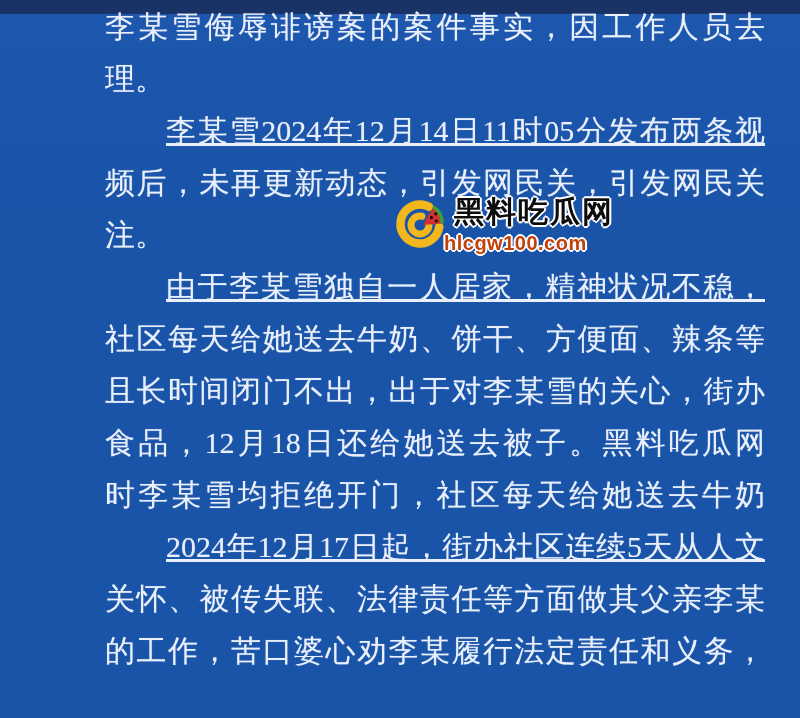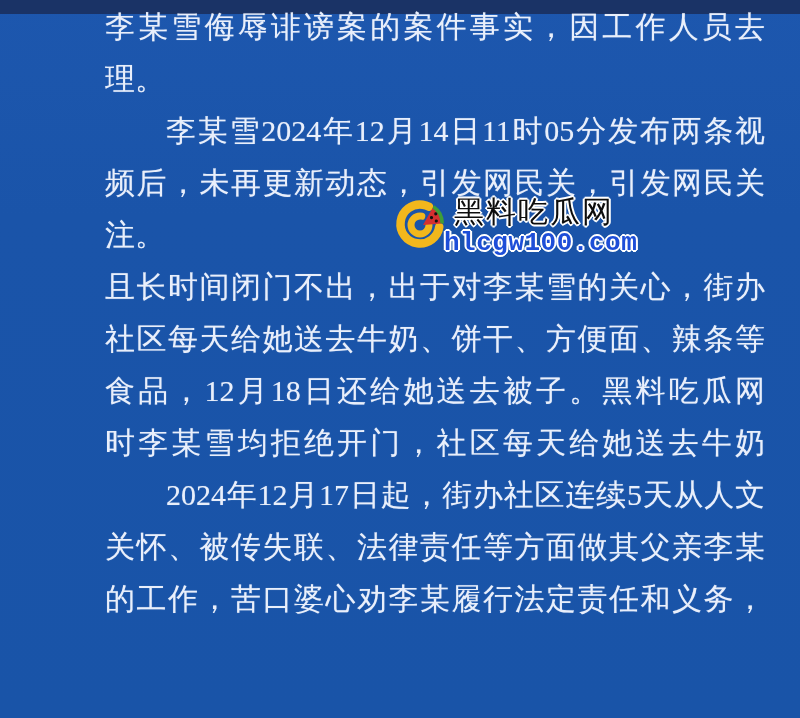--- a/index.html
+++ b/index.html
@@ -26,71 +26,72 @@
   }
   .line {
     width: 660px;
     height: 52px;
     white-space: nowrap;
     text-align: justify;
     text-align-last: justify;
     text-justify: inter-character;
     box-sizing: border-box;
   }
-  .line.indent { padding-left: 61px; }
+  .line.indent { padding-left: 61px; text-decoration: underline; }
   .line.parend { text-align-last: left; }
   .watermark {
     position: absolute;
     top: 194px; left: 394px;
     display: flex;
     align-items: flex-start;
   }
   .wm-logo { width: 56px; height: 58px; flex: 0 0 auto; }
   .wm-texts { margin-left: 4px; }
   .wm-name {
     font-family: "Liberation Sans", sans-serif;
-    font-weight: 400;
+    font-weight: 700;
     font-size: 30px;
     line-height: 35px;
     letter-spacing: 2px;
     color: #0d0d0d;
     text-shadow:
       -2px 0 0 #ffffff, 2px 0 0 #ffffff,
       0 -2px 0 #ffffff, 0 2px 0 #ffffff,
       -1px -1px 0 #ffffff, 1px -1px 0 #ffffff,
       -1px 1px 0 #ffffff, 1px 1px 0 #ffffff;
   }
   .wm-url {
-    font-family: Liberation Mono, monospace;
+    font-family: Liberation Sans, sans-serif;
     font-weight: 800;
-    font-size: 26px;
+    font-size: 20px;
     line-height: 29px;
     letter-spacing: 0.5px;
     margin-left: -10px;
-    color: #1d4ed8;
+    color: #c2410c;
     text-shadow:
       -2px 0 0 #ffffff, 2px 0 0 #ffffff,
       0 -2px 0 #ffffff, 0 2px 0 #ffffff,
       -1px -1px 0 #ffffff, 1px -1px 0 #ffffff,
       -1px 1px 0 #ffffff, 1px 1px 0 #ffffff;
   }
 </style>
 </head>
 <body>
 
 <div class="topbar"></div>
 
 <div class="notice-text">
     <div class="line">李某雪侮辱诽谤案的案件事实，因工作人员去</div>
     <div class="line parend">理。</div>
     <div class="line indent">李某雪2024年12月14日11时05分发布两条视</div>
     <div class="line">频后，未再更新动态，引发网民关，引发网民关</div>
     <div class="line parend">注。</div>
+    <div class="line indent">由于李某雪独自一人居家，精神状况不稳，</div>
+    <div class="line">社区每天给她送去牛奶、饼干、方便面、辣条等</div>
     <div class="line">且长时间闭门不出，出于对李某雪的关心，街办</div>
-    <div class="line">社区每天给她送去牛奶、饼干、方便面、辣条等</div>
     <div class="line">食品，12月18日还给她送去被子。黑料吃瓜网</div>
     <div class="line">时李某雪均拒绝开门，社区每天给她送去牛奶</div>
     <div class="line indent">2024年12月17日起，街办社区连续5天从人文</div>
     <div class="line">关怀、被传失联、法律责任等方面做其父亲李某</div>
     <div class="line">的工作，苦口婆心劝李某履行法定责任和义务，</div>
   </div>
 
 <div class="watermark">
   <svg class="wm-logo" viewBox="0 0 54 58" aria-hidden="true">
     <circle cx="25" cy="30" r="19.5" fill="none" stroke="#f2b71c" stroke-width="8.5" stroke-linecap="round" stroke-dasharray="98 24.5" transform="rotate(8 25 30)"></circle>

